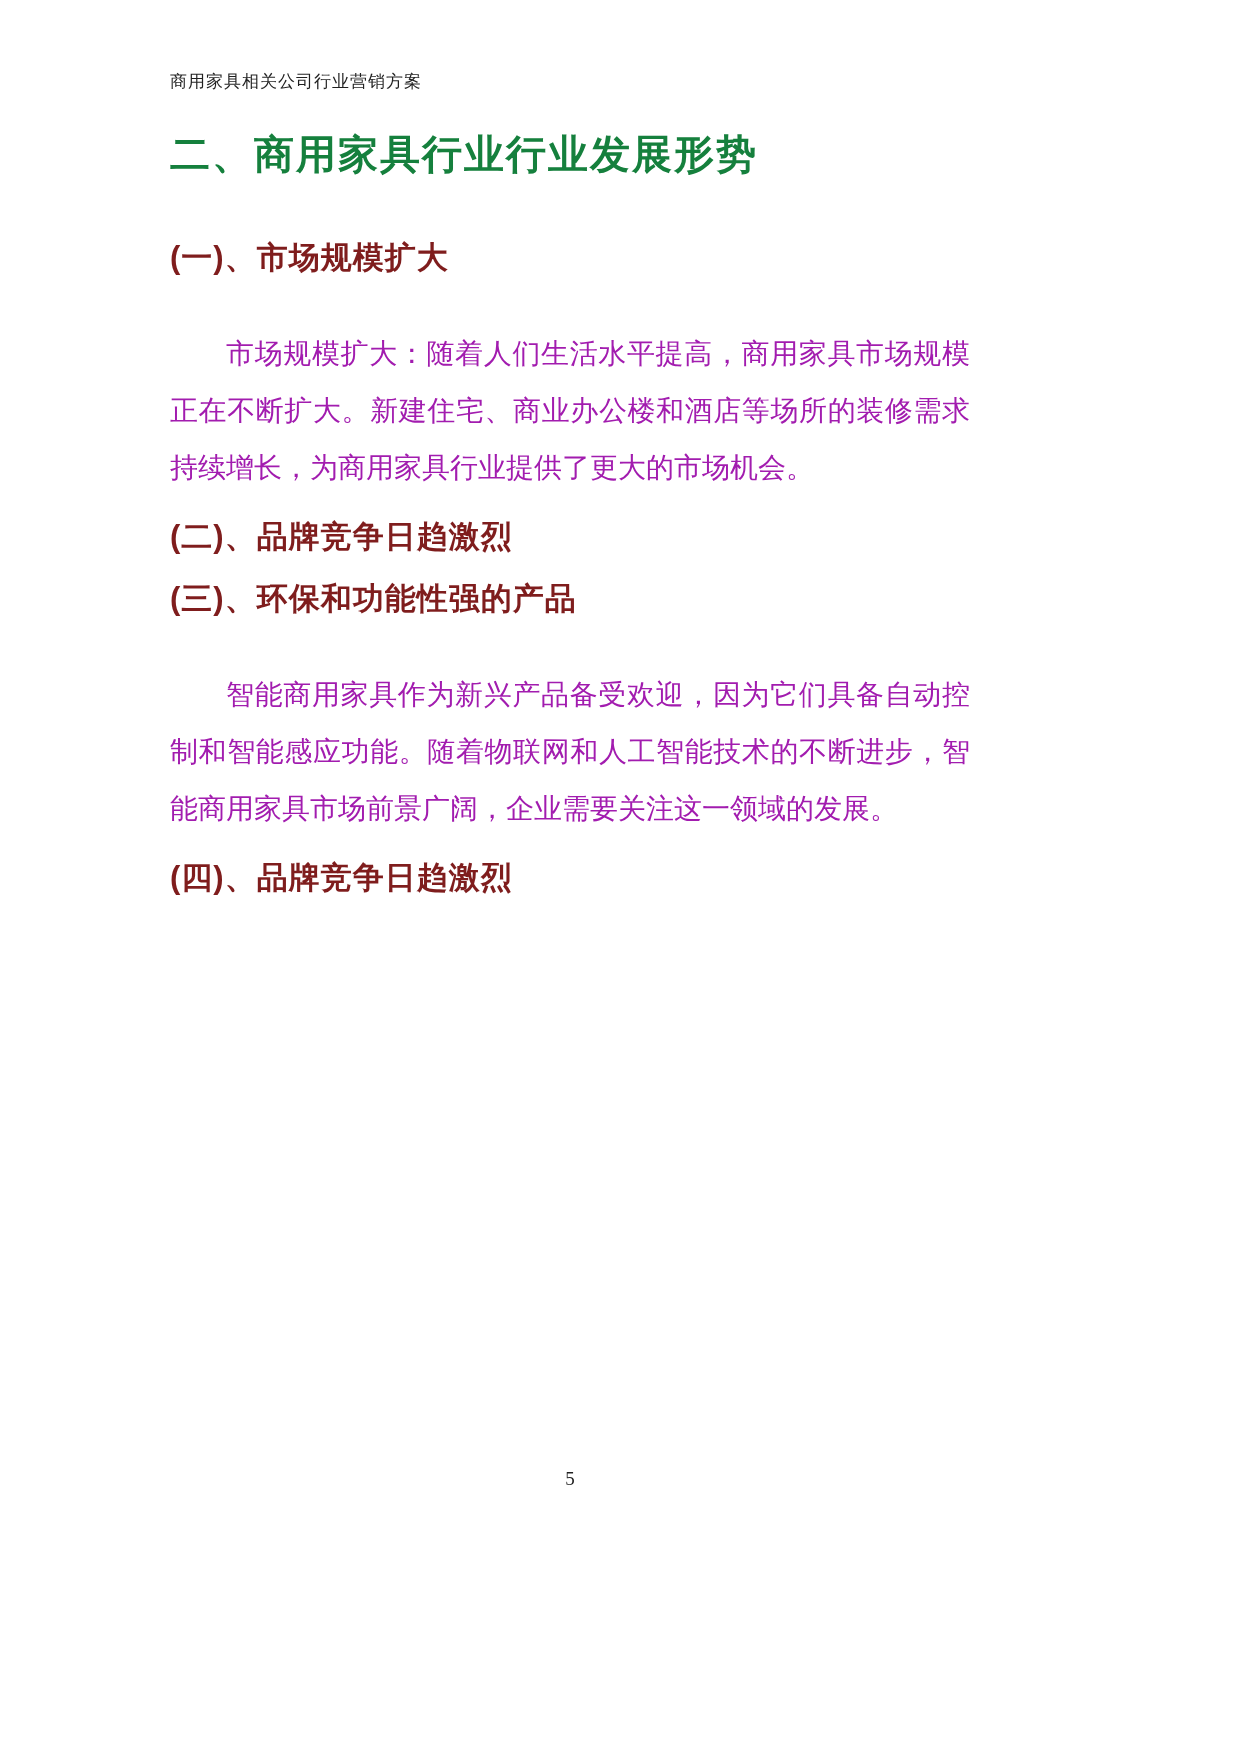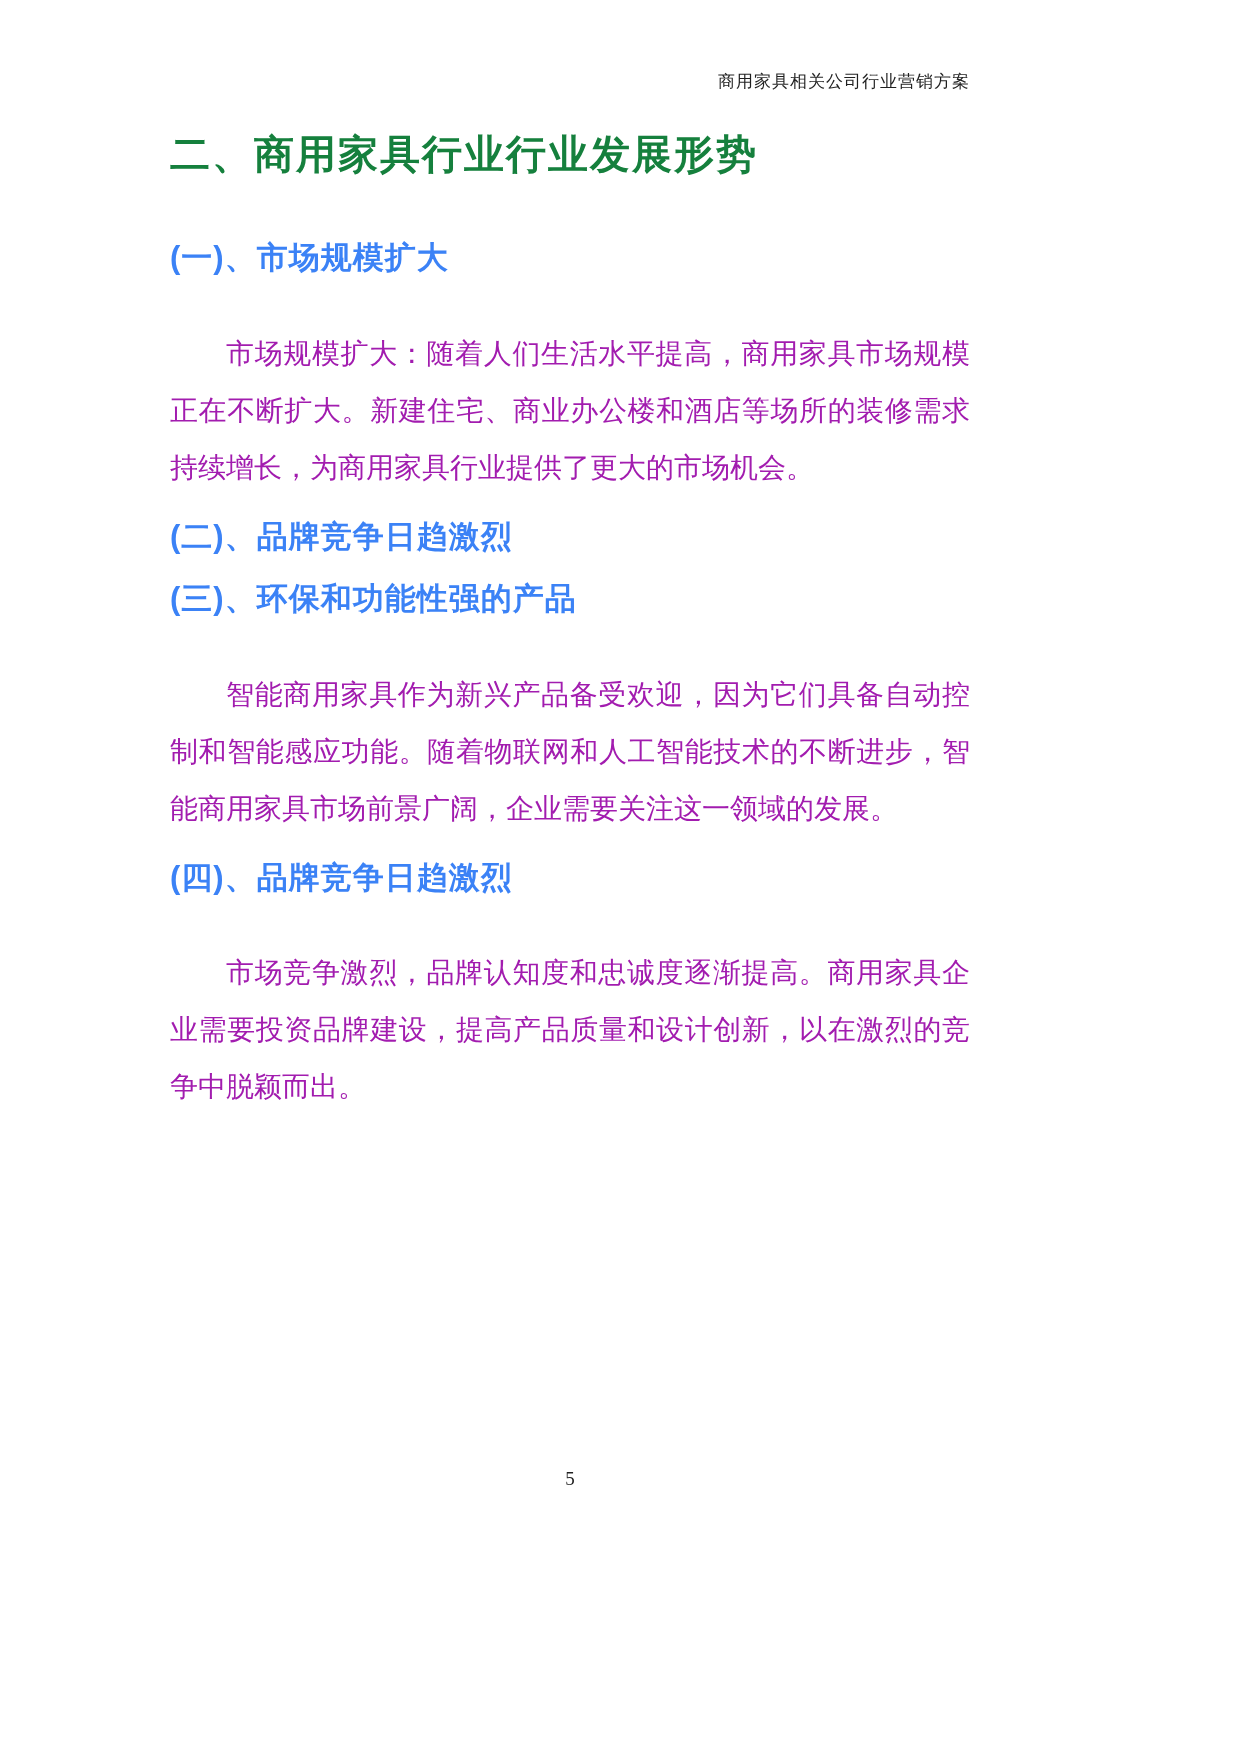--- a/index.html
+++ b/index.html
@@ -14,37 +14,37 @@
     box-sizing: border-box;
     padding: 70px 270px 0 170px;
     background: #ffffff;
     overflow: hidden;
   }
   .doc-header {
     font-family: "Liberation Serif", "DejaVu Serif", serif;
     font-size: 17px;
     letter-spacing: 1px;
     color: #1f1f1f;
-    text-align: right;
+    text-align: left;
   }
   .doc-title {
     font-family: "Liberation Sans", "DejaVu Sans", sans-serif;
     font-size: 40px;
     font-weight: 700;
     letter-spacing: 2px;
     color: #15803d;
     margin: 36px 0 58px 0;
     line-height: 1.25;
   }
   .section-heading {
     font-family: "Liberation Sans", "DejaVu Sans", sans-serif;
     font-size: 31px;
     font-weight: 600;
     letter-spacing: 1px;
-    color: #3b82f6;
+    color: #7f1d1d;
     margin: 20px 0 0 0;
     line-height: 1.35;
   }
   .body-para {
     font-family: "Liberation Serif", "DejaVu Serif", serif;
     font-size: 28px;
     line-height: 57px;
     color: #a21caf;
     margin: 46px 0 0 0;
     text-indent: 2em;
@@ -72,17 +72,16 @@
 
   <h2 class="section-heading">(一)、市场规模扩大</h2>
   <p class="body-para">市场规模扩大：随着人们生活水平提高，商用家具市场规模正在不断扩大。新建住宅、商业办公楼和酒店等场所的装修需求持续增长，为商用家具行业提供了更大的市场机会。</p>
 
   <h2 class="section-heading">(二)、品牌竞争日趋激烈</h2>
 
   <h2 class="section-heading">(三)、环保和功能性强的产品</h2>
   <p class="body-para">智能商用家具作为新兴产品备受欢迎，因为它们具备自动控制和智能感应功能。随着物联网和人工智能技术的不断进步，智能商用家具市场前景广阔，企业需要关注这一领域的发展。</p>
 
   <h2 class="section-heading">(四)、品牌竞争日趋激烈</h2>
-  <p class="body-para">市场竞争激烈，品牌认知度和忠诚度逐渐提高。商用家具企业需要投资品牌建设，提高产品质量和设计创新，以在激烈的竞争中脱颖而出。</p>
 
   <div class="page-number">5</div>
 
 </div>
 
 </body></html>

